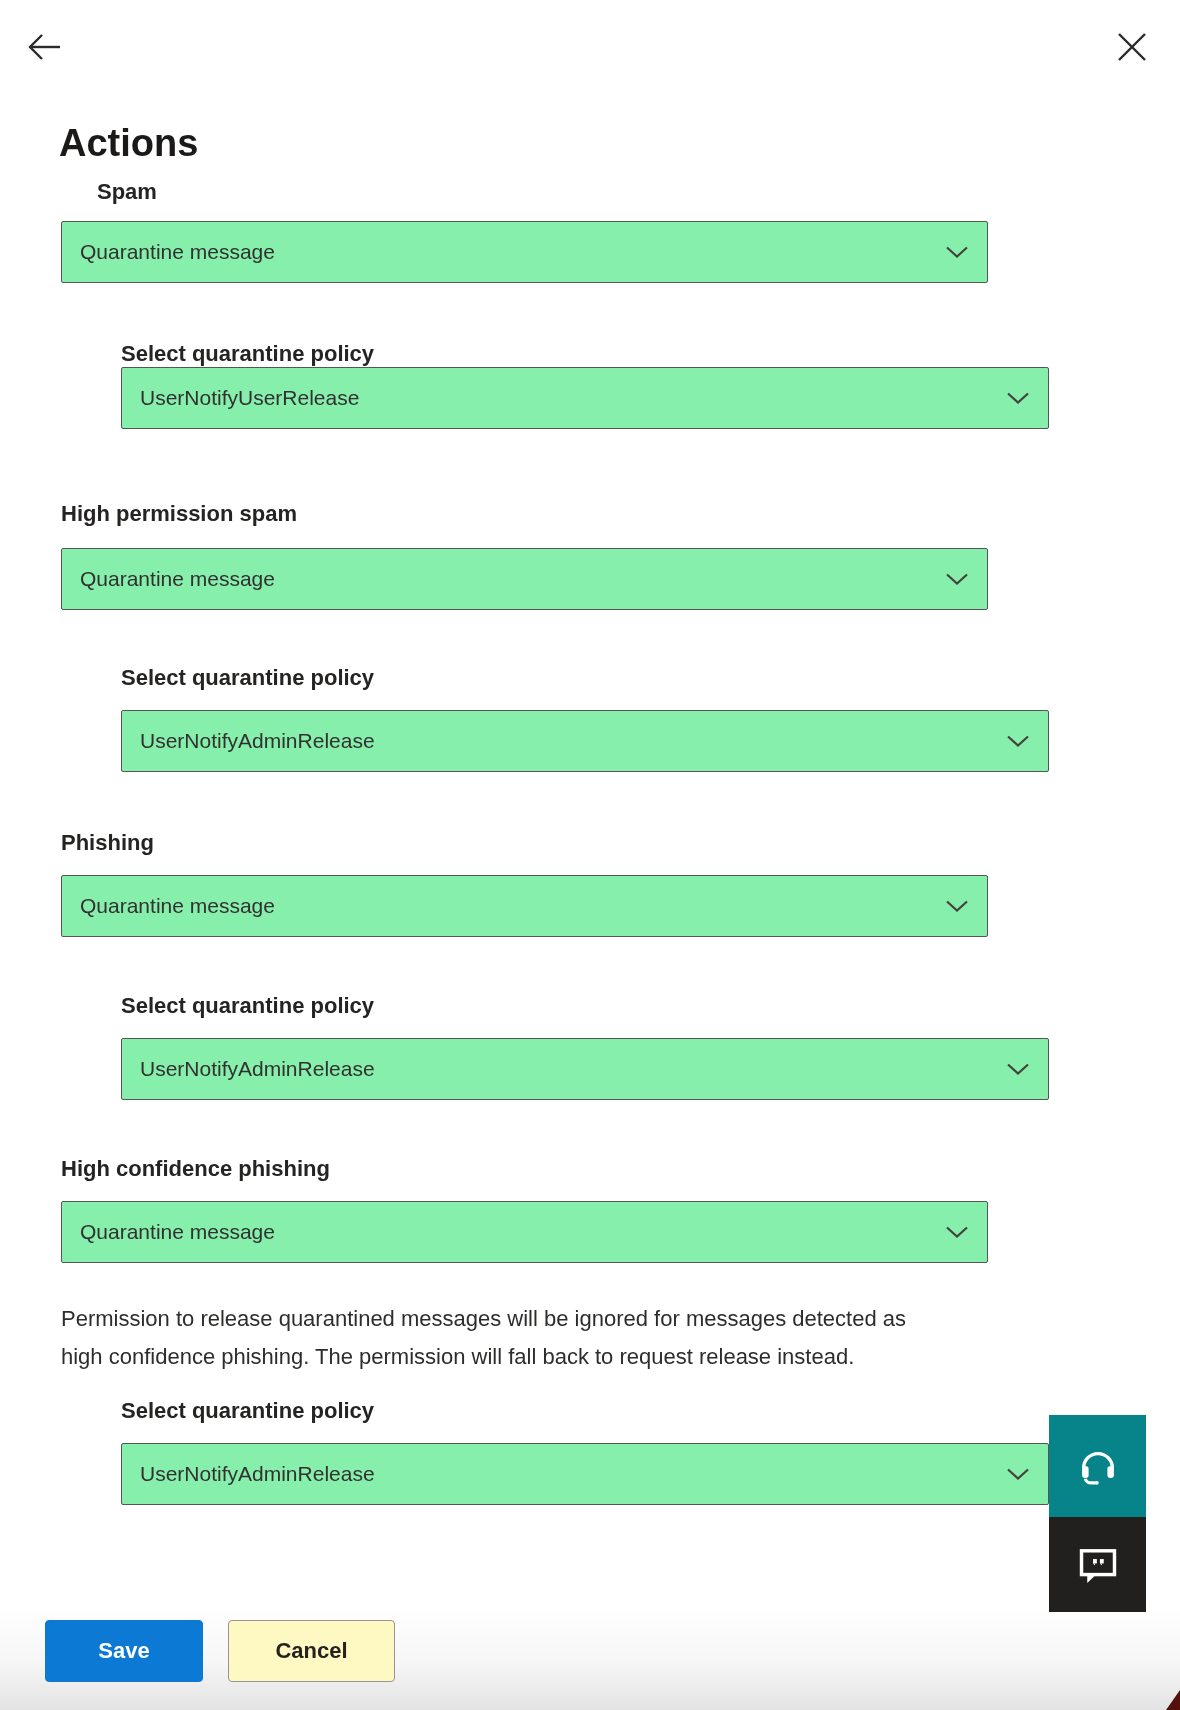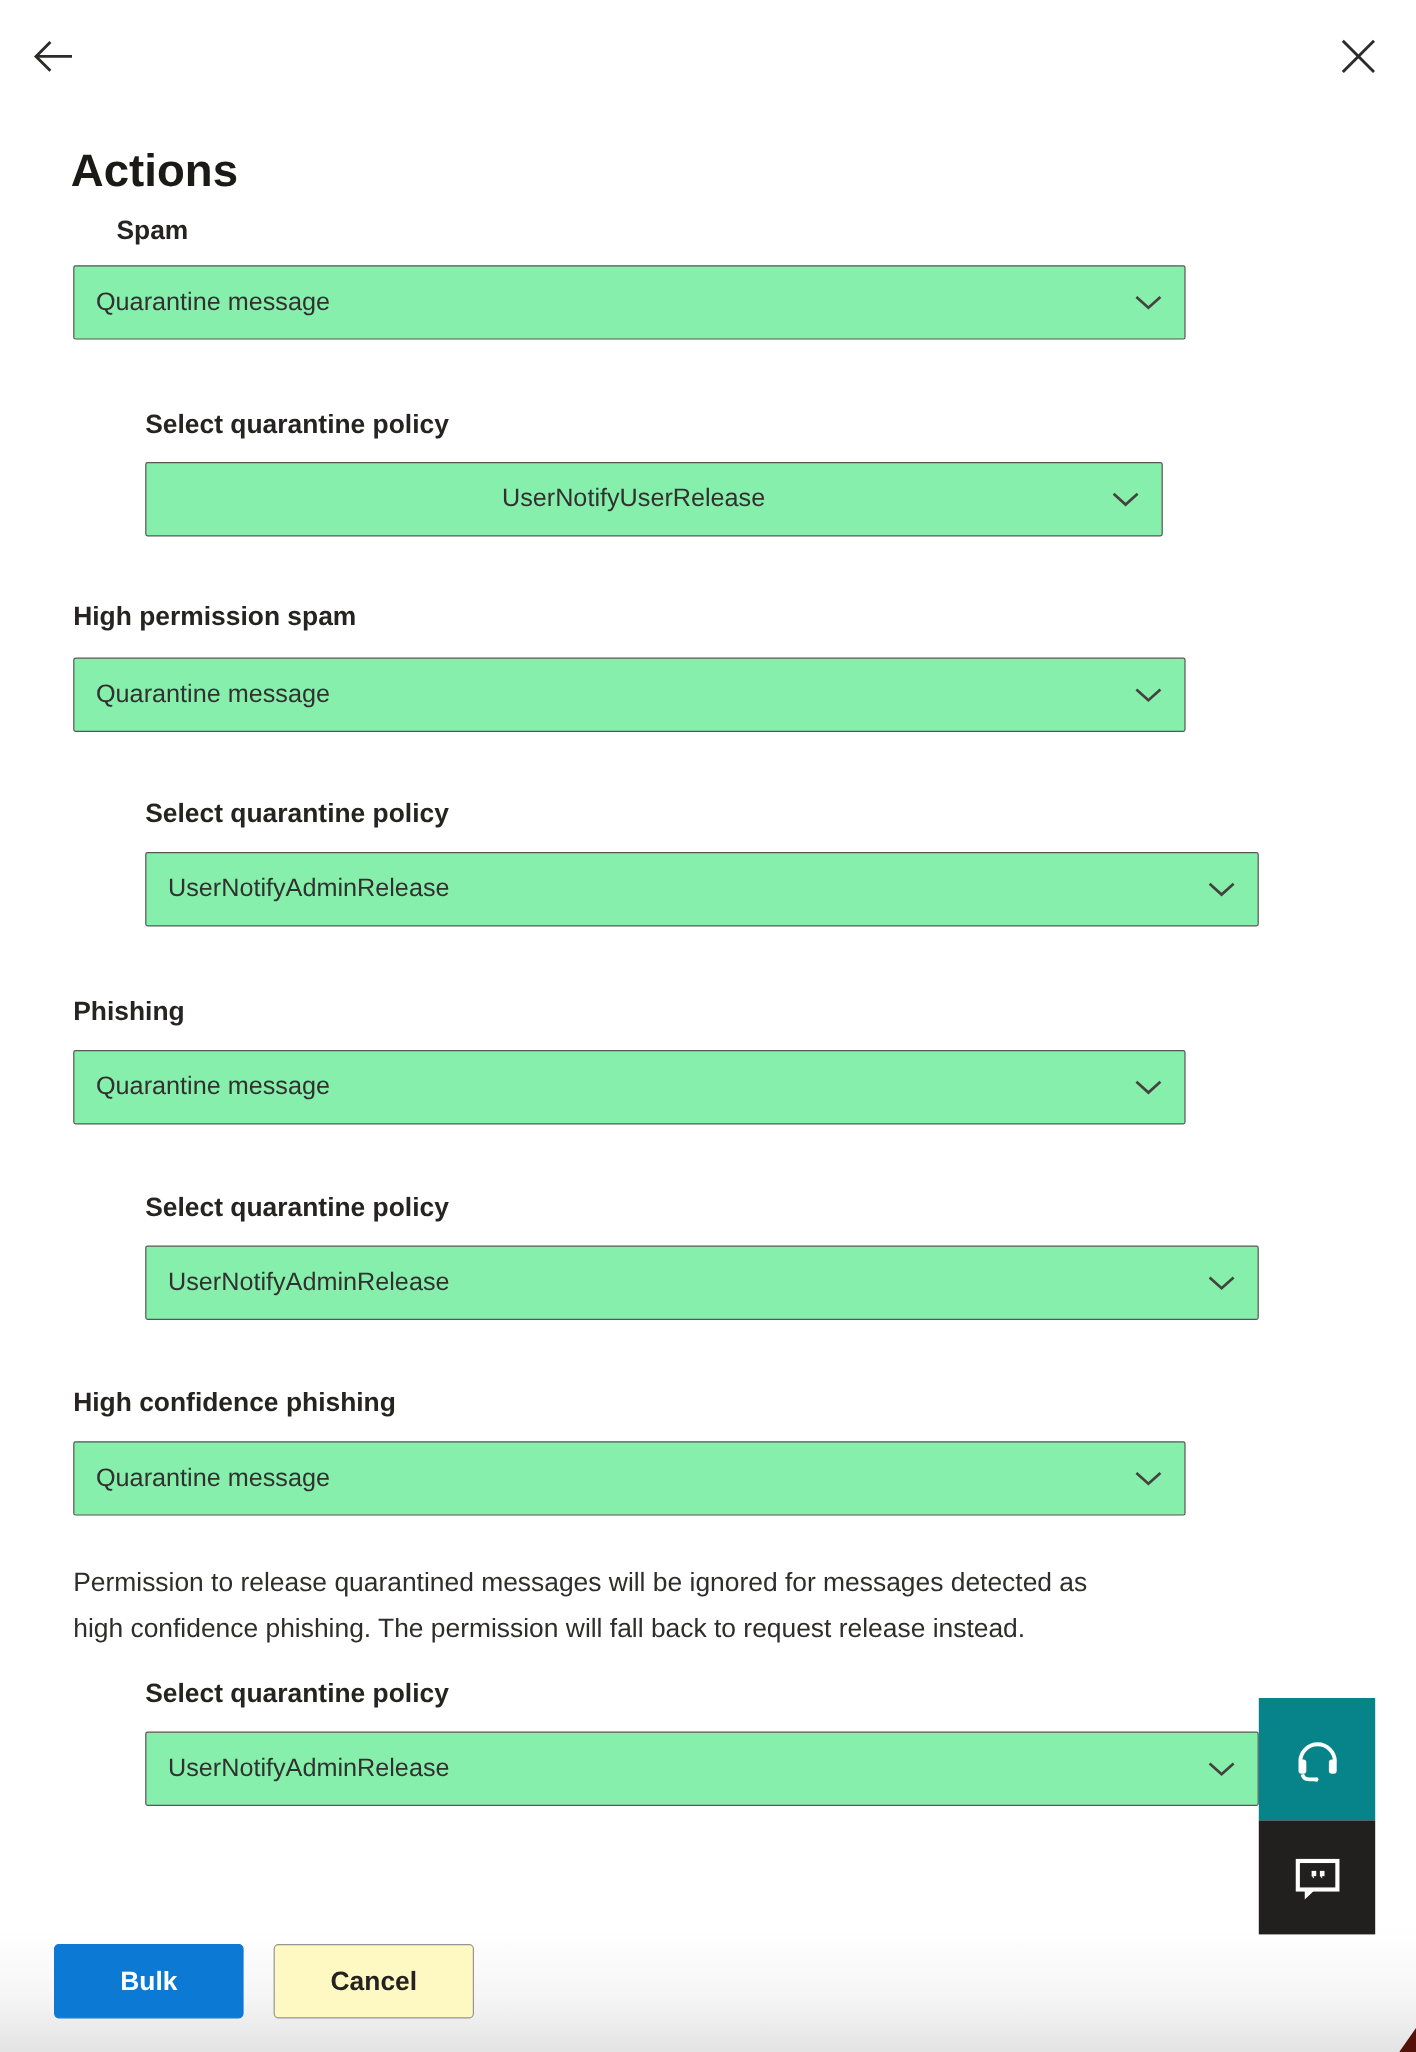--- a/index.html
+++ b/index.html
@@ -59,21 +59,21 @@
 
   <div class="label" style="left:61px;top:178px;margin-left:36px;">Spam</div>
   <div class="combo" style="left:61px;top:221px;width:927px;">
     <span class="val">Quarantine message</span>
     <svg class="chev" width="24" height="13" viewBox="0 0 24 13">
         <polyline points="2,2 12,11 22,2" fill="none" stroke="#45423e" stroke-width="2.2"></polyline>
       </svg>
   </div>
 
   <div class="label" style="left:121px;top:340px;">Select quarantine policy</div>
-  <div class="combo" style="left:121px;top:385px;width:848px;justify-content:center;">
+  <div class="combo" style="left:121px;top:367px;width:928px;">
     <span class="val">UserNotifyUserRelease</span>
     <svg class="chev" width="24" height="13" viewBox="0 0 24 13">
         <polyline points="2,2 12,11 22,2" fill="none" stroke="#45423e" stroke-width="2.2"></polyline>
       </svg>
   </div>
 
   <div class="label" style="left:61px;top:500px;">High permission spam</div>
   <div class="combo" style="left:61px;top:548px;width:927px;">
     <span class="val">Quarantine message</span>
     <svg class="chev" width="24" height="13" viewBox="0 0 24 13">
@@ -120,21 +120,21 @@
   <div class="combo" style="left:121px;top:1443px;width:928px;">
     <span class="val">UserNotifyAdminRelease</span>
     <svg class="chev" width="24" height="13" viewBox="0 0 24 13">
         <polyline points="2,2 12,11 22,2" fill="none" stroke="#45423e" stroke-width="2.2"></polyline>
       </svg>
   </div>
 
   <div class="fade-overlay"></div>
 
   <div class="footer-bg"></div>
-  <button class="btn btn-save">Bulk</button>
+  <button class="btn btn-save">Save</button>
   <button class="btn btn-cancel">Cancel</button>
 
   <button class="util-btn util-help">
     <svg width="46" height="46" viewBox="0 0 24 24">
       <path d="M4.5 13 a7.5 7.5 0 0 1 15 0" fill="none" stroke="#ffffff" stroke-width="1.7"></path>
       <rect x="3.7" y="12.1" width="3.4" height="6.2" rx="1.3" fill="#ffffff"></rect>
       <rect x="16.9" y="12.1" width="3.4" height="6.2" rx="1.3" fill="#ffffff"></rect>
       <path d="M5.4 18.6 q0.4 2.2 3.2 2.2 h2.2" fill="none" stroke="#ffffff" stroke-width="1.6"></path>
       <circle cx="11.4" cy="20.8" r="1" fill="#ffffff"></circle>
     </svg>

